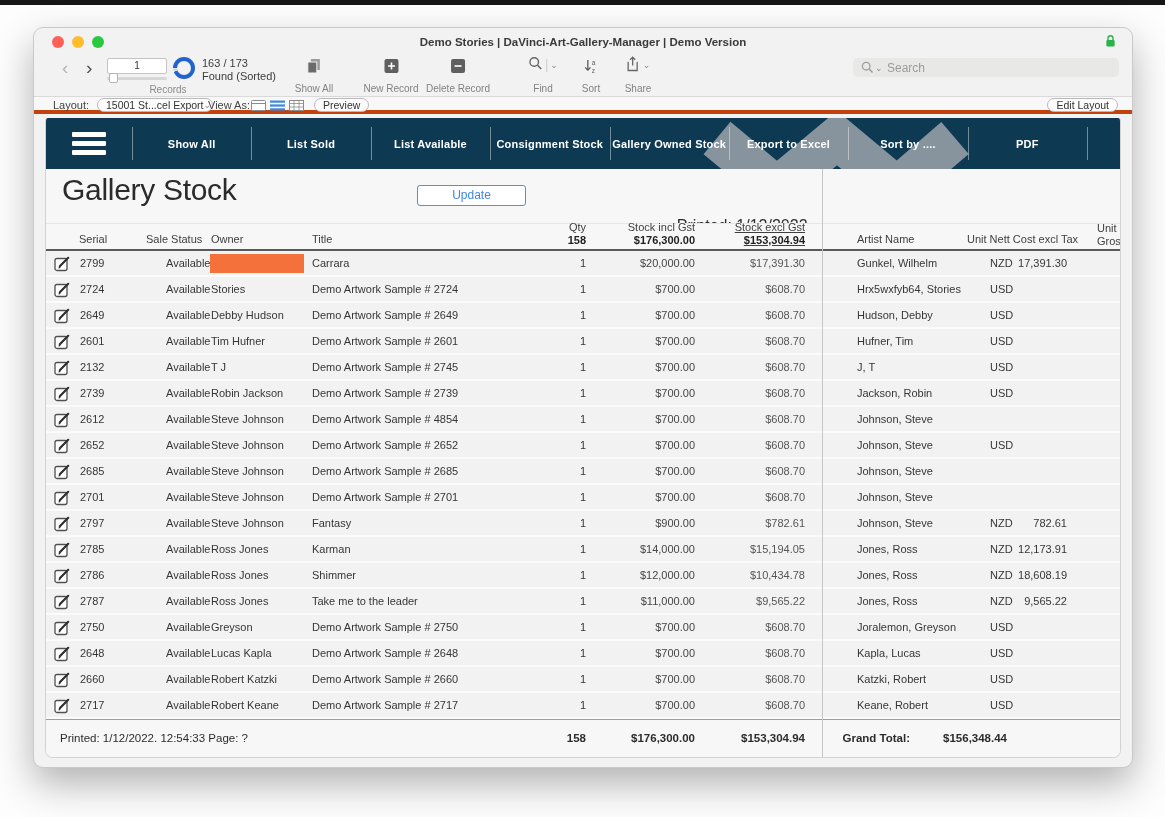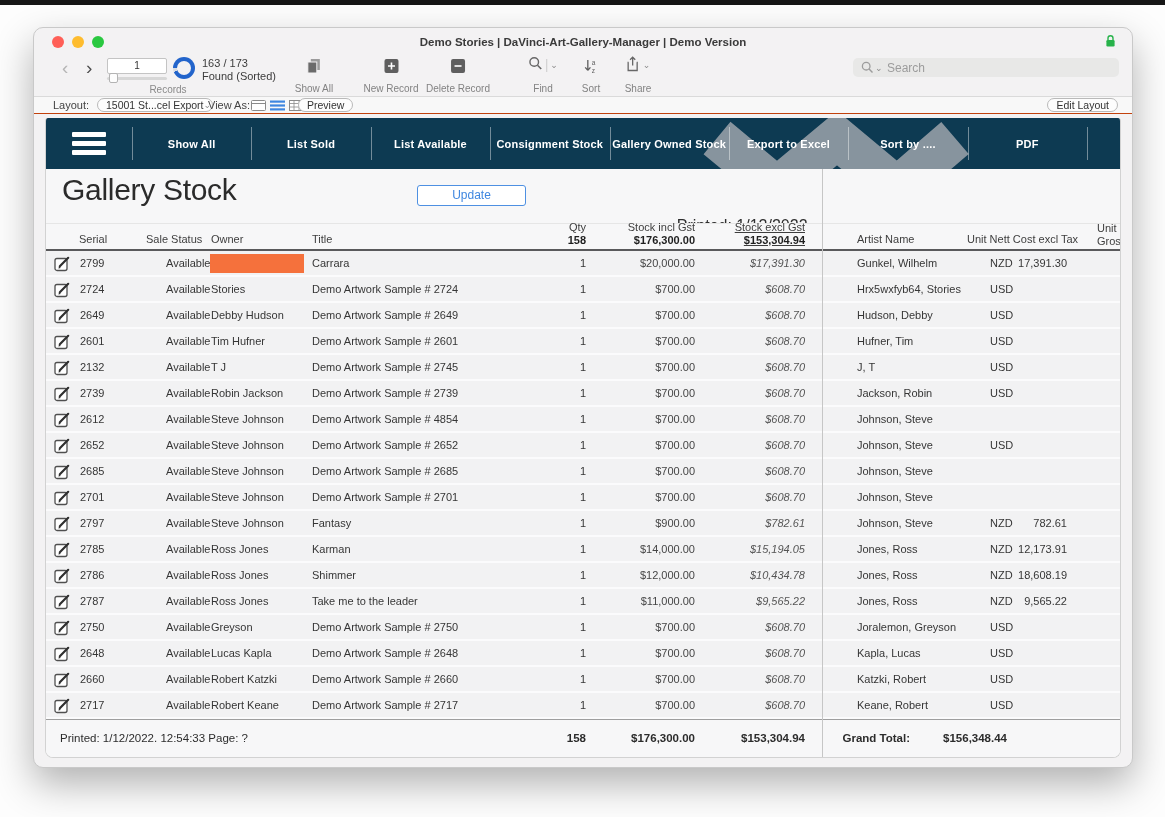--- a/index.html
+++ b/index.html
@@ -37,28 +37,28 @@
   .chev{font-size:9px;color:#8b8b8b;line-height:9px;}
   .searchwrap{position:absolute;left:819px;top:1px;width:266px;height:19px;background:#e8e8e7;border-radius:5px;}
   .searchwrap svg{position:absolute;left:8px;top:3px;}
   .searchwrap .chev{position:absolute;left:22px;top:6px;}
   .search-input{position:absolute;left:32px;top:0;width:220px;height:19px;border:none;background:transparent;
     font-size:12px;color:#444;outline:none;font-family:inherit;}
   .search-input::placeholder{color:#9c9c9c;}
 
   
   .layoutbar{position:absolute;left:0;top:68px;right:0;height:18px;background:#f8f8f8;
-    border-top:1px solid #dadada;border-bottom:1px solid #c2410c;font-size:11px;color:#444;}
+    border-top:1px solid #dadada;border-bottom:4px solid #c2410c;font-size:11px;color:#444;}
   .lb-label{position:absolute;left:19px;top:2px;}
   .lb-pill{position:absolute;height:14px;border:1px solid #b9b9b9;border-radius:8px;background:#fdfdfd;
     font-size:10.5px;color:#333;line-height:12px;padding:0 8px;white-space:nowrap;}
   .lb-layout{left:63px;top:1px;width:116px;display:flex;justify-content:space-between;align-items:center;}
   .lb-viewas{position:absolute;left:174px;top:2px;}
   .va-icons{position:absolute;left:217px;top:3px;display:flex;gap:4px;}
-  .lb-preview{left:264px;top:1px;}
+  .lb-preview{left:280px;top:1px;}
   .fmt{position:absolute;right:68px;top:1px;font-size:13px;color:#6d6d6d;}
   .fmt sup{font-size:8px;}
   .lb-edit{right:14px;top:1px;}
 
   
   .card{position:absolute;left:11px;top:90px;width:1076px;height:640px;background:#fff;
     border:1px solid #d2d2d2;border-top:none;border-radius:3px 3px 8px 8px;overflow:hidden;}
 
   
   .menubar{position:absolute;left:0;top:0;width:100%;height:51px;background:#0d3a52;display:flex;overflow:hidden;}
@@ -93,21 +93,21 @@
   .c-edit{left:8px;top:4px;width:17px;height:17px;line-height:normal;}
   .c-serial{left:34px;width:48px;}
   .dotw{left:100px;top:7px;width:11px;height:11px;line-height:normal;}
   .dot{width:11px;height:11px;border-radius:50%;background:#67c23d;}
   .c-status{left:120px;width:60px;}
   .c-owner{left:165px;width:96px;}
   .c-owner.hl{left:164px;top:3px;width:94px;height:19px;background:#f5713c;}
   .c-title{left:266px;width:230px;}
   .c-qty{left:470px;width:70px;text-align:right;}
   .c-incl{left:509px;width:140px;text-align:right;color:#454545;}
-  .c-excl{left:619px;width:140px;text-align:right;color:#555;font-style:italic;}
+  .c-excl{left:619px;width:140px;text-align:right;color:#555;}
   .c-artist{left:811px;width:128px;}
   .c-curr{left:944px;width:32px;}
   .c-unit{left:921px;width:100px;text-align:right;}
 
   
   .list-footer{position:absolute;left:0;top:601px;width:100%;height:39px;background:#f7f7f8;border-top:1px solid #9e9e9e;}
   .f{position:absolute;top:0;line-height:37px;font-size:11.5px;color:#2c2c2c;white-space:nowrap;}
   .f-printed{left:14px;}
   .f-qty{left:470px;width:70px;text-align:right;font-weight:bold;}
   .f-incl{left:509px;width:140px;text-align:right;font-weight:bold;}

